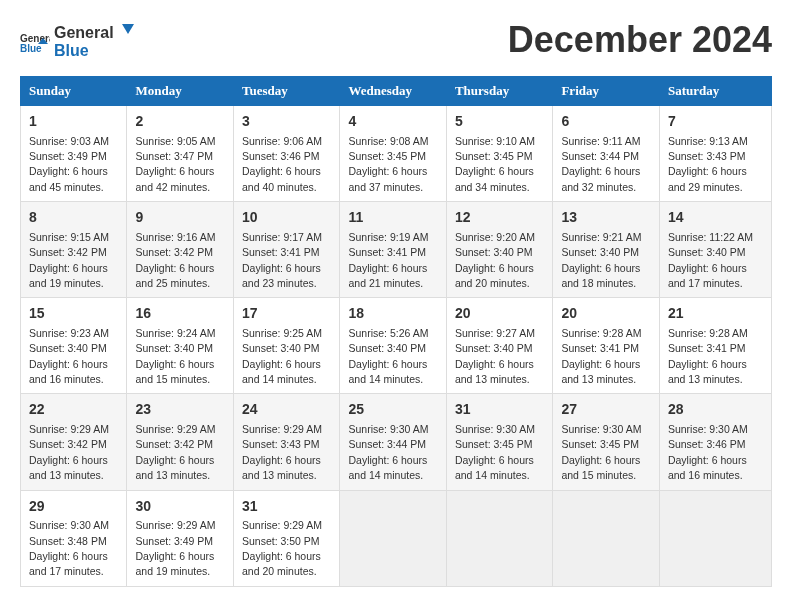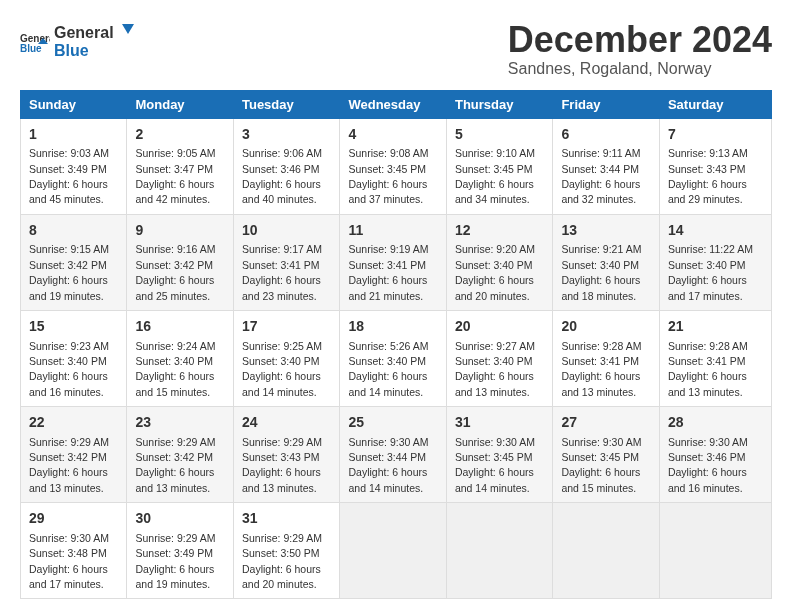--- a/index.html
+++ b/index.html
@@ -19,20 +19,21 @@
     .logo {
       display: flex;
       align-items: center;
       gap: 4px;
     }
     .logo-icon {
       width: 30px;
       height: 24px;
     }
     .title-section {
+      text-align: right;
     }
     .main-title {
       font-size: 36px;
       font-weight: bold;
       color: #333;
       line-height: 1.1;
     }
     .subtitle {
       font-size: 16px;
       color: #555;
@@ -43,20 +44,21 @@
       font-size: 11px;
     }
     thead tr th {
       background-color: #1a6eb5;
       color: #fff;
       padding: 6px 8px;
       font-size: 13px;
       font-weight: bold;
       text-align: left;
       border: 1px solid #1a6eb5;
+      font-family: Liberation Serif, serif;
     }
     tbody tr {
       background-color: #fff;
     }
     tbody tr:nth-child(even) {
       background-color: #f5f5f5;
     }
     tbody td {
       padding: 6px 8px;
       vertical-align: top;
@@ -92,21 +94,20 @@
     <div style="display:flex; flex-direction:column; align-items:flex-start;">
       <svg width="90" height="44" viewBox="0 0 90 44">
         <text x="0" y="18" font-family="Arial" font-size="16" font-weight="bold" fill="#333">General</text>
         <polygon points="68,4 80,4 74,14" fill="#1a6eb5"></polygon>
         <text x="0" y="36" font-family="Arial" font-size="16" font-weight="bold" fill="#1a6eb5">Blue</text>
       </svg>
     </div>
   </div>
   <div class="title-section">
     <div class="main-title">December 2024</div>
-    <div class="subtitle">Sandnes, Rogaland, Norway</div>
   </div>
 </div>
 
 <table>
   <thead>
     <tr>
     <th>Sunday</th>
         <th>Monday</th>
         <th>Tuesday</th>
         <th>Wednesday</th>

